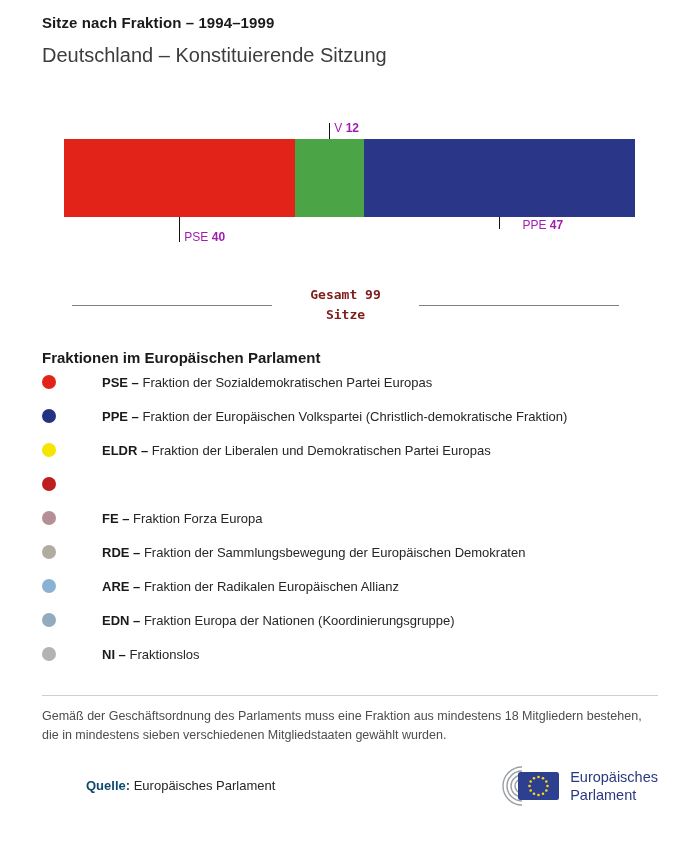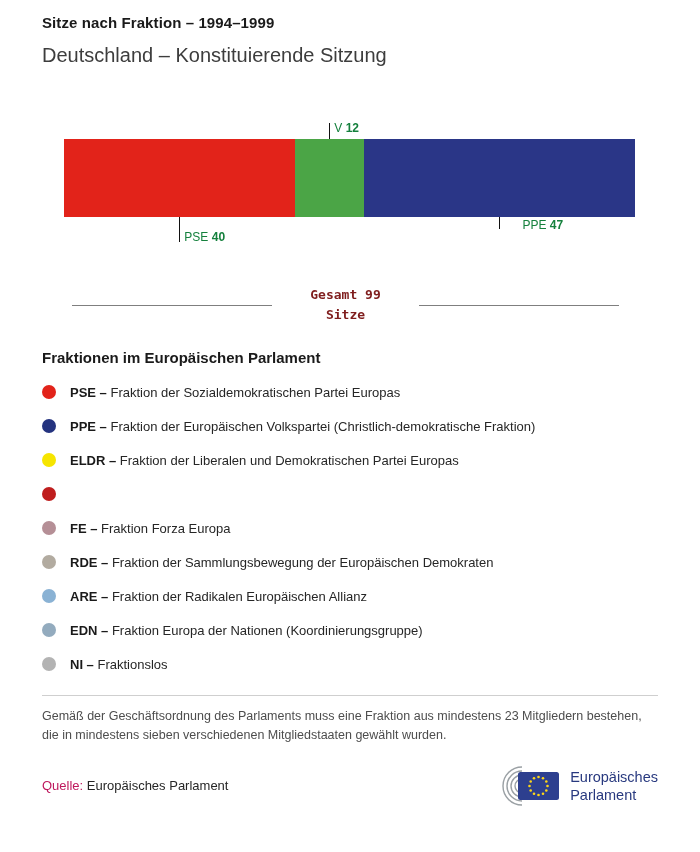--- a/index.html
+++ b/index.html
@@ -24,46 +24,46 @@
   .bar-label { position: absolute; width: 0; }
   .labels-above .bar-label { bottom: 0; height: 17px; }
   .labels-below .bar-label { top: 0; height: 100%; }
   .bar-label .tick { position: absolute; left: 0; width: 1px; background: #111; display: block; }
   .bar-label.above .tick { bottom: 0; height: 16px; }
   .bar-label.above .lab-text { position: absolute; left: 5px; top: -1px; }
   .bar-label.below .tick { top: 0; height: 12px; }
   .bar-label.below .lab-text { position: absolute; left: 23px; top: 1px; }
   .bar-label.below-far .tick { top: 0; height: 25px; }
   .bar-label.below-far .lab-text { position: absolute; left: 5px; top: 13px; }
-  .lab-text { white-space: nowrap; font-size: 12px; color: #15803d; }
+  .lab-text { white-space: nowrap; font-size: 12px; color: #a21caf; }
   .lab-val { font-weight: 700; }
 
   
   .total-row { display: flex; align-items: center; margin: 36px 39px 0 30px; }
   .total-rule { flex: 1; height: 1px; background: #7f7f7f; }
   .total-text {
     font-family: "DejaVu Sans Mono", monospace;
     font-weight: 700; font-size: 13px; line-height: 20px;
     text-align: center; margin: 0 38px; color: #7f1d1d;
   }
 
   
   .legend-heading { font-size: 15px; font-weight: 700; margin-top: 24px; }
   .legend-list { margin-top: 9px; }
-  .legend-row { display: flex; align-items: center; height: 34px; }
+  .legend-row { display: flex; height: 34px; gap: 32px; }
   .dot { width: 14px; height: 14px; border-radius: 50%; flex: 0 0 14px; margin-right: 14px; }
   .legend-text { font-size: 13px; color: #262626; }
   .legend-code { font-weight: 700; color: #1a1a1a; }
 
   
   .divider { border-top: 1px solid #cfcfcf; margin-top: 14px; }
   .footnote { margin-top: 11px; font-size: 12.5px; line-height: 1.5; color: #4d4d4d; max-width: 648px; }
   .bottom-row { margin-top: 20px; display: flex; justify-content: space-between; align-items: center; }
   .source-line { font-size: 13px; color: #262626; }
-  .source-label { font-weight: 400; color: #be185d; }
+  .source-label { font-weight: 700; color: #0c4a6e; margin-left: 44px; }
   .logo-wrap { display: flex; align-items: center; }
   .logo-text { margin-left: 9px; font-size: 14.5px; line-height: 18px; color: #28397f; }
 </style>
 </head>
 <body>
 
 <div class="page">
 
   <div class="title">Sitze nach Fraktion – 1994–1999</div>
   <div class="subtitle">Deutschland – Konstituierende Sitzung</div>
@@ -134,21 +134,21 @@
         <span class="dot" style="background: rgb(147, 171, 190);"></span>
         <span class="legend-text"><span class="legend-code">EDN – </span><span>Fraktion Europa der Nationen (Koordinierungsgruppe)</span></span>
       </div>
       <div class="legend-row">
         <span class="dot" style="background: rgb(179, 179, 179);"></span>
         <span class="legend-text"><span class="legend-code">NI – </span><span>Fraktionslos</span></span>
       </div>
     </div>
 
   <div class="divider"></div>
-  <div class="footnote">Gemäß der Geschäftsordnung des Parlaments muss eine Fraktion aus mindestens 23 Mitgliedern bestehen, die in mindestens sieben verschiedenen Mitgliedstaaten gewählt wurden.</div>
+  <div class="footnote">Gemäß der Geschäftsordnung des Parlaments muss eine Fraktion aus mindestens 18 Mitgliedern bestehen, die in mindestens sieben verschiedenen Mitgliedstaaten gewählt wurden.</div>
 
   <div class="bottom-row">
     <div class="source-line">
       <span class="source-label">Quelle:</span>
       <span>Europäisches Parlament</span>
     </div>
     <div class="logo-wrap">
       <svg width="70" height="42" viewBox="0 0 70 42">
         <g stroke="#9aa0a4" stroke-width="1.4" fill="none">
           <path d="M31,2 A19,19 0 0 0 31,40"></path>

